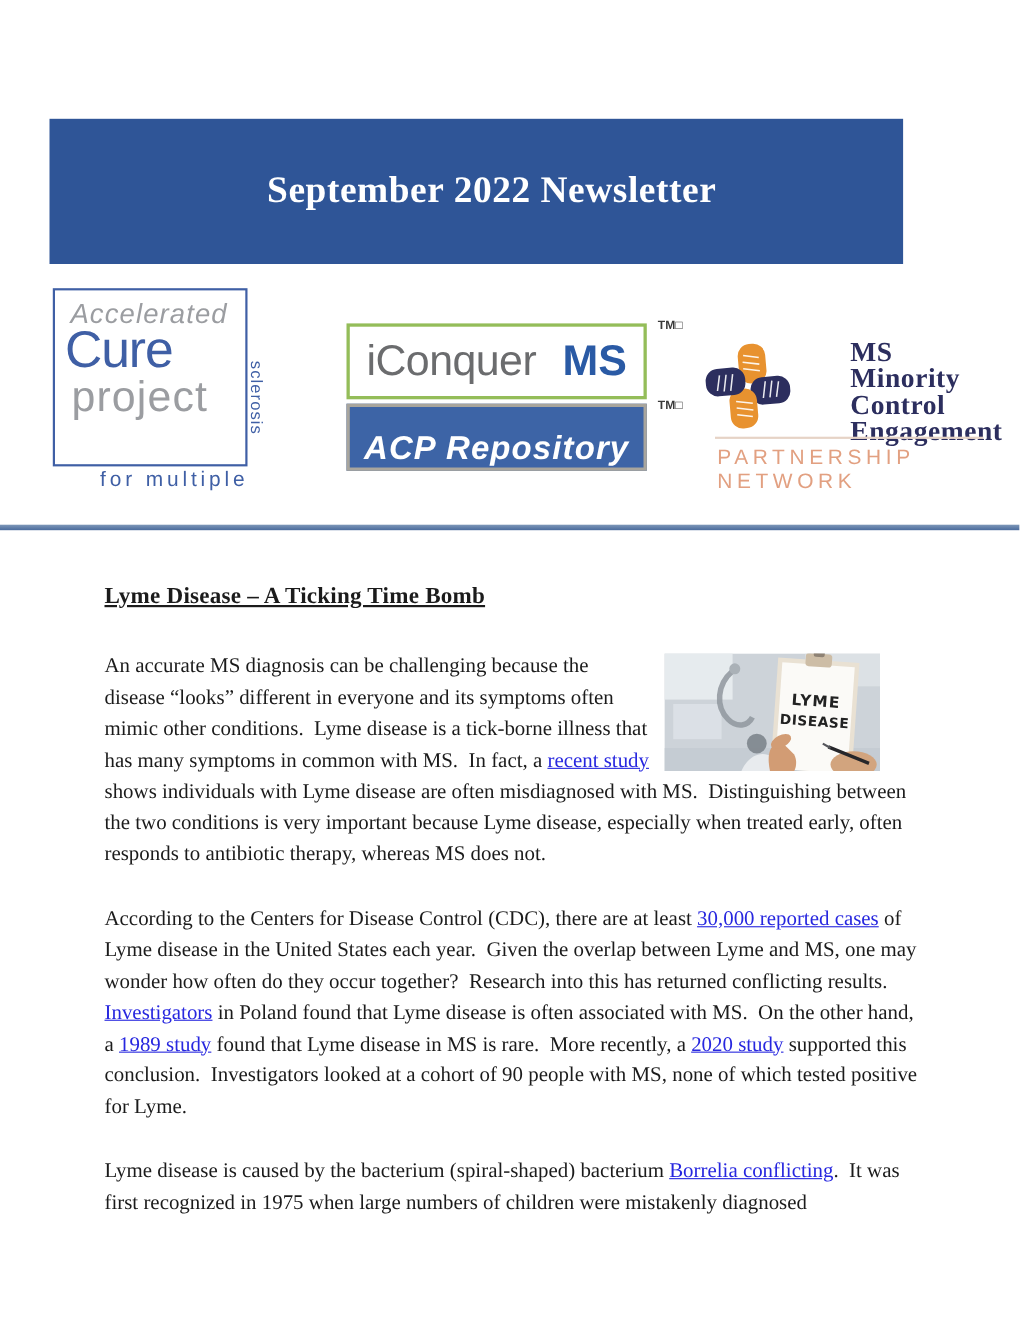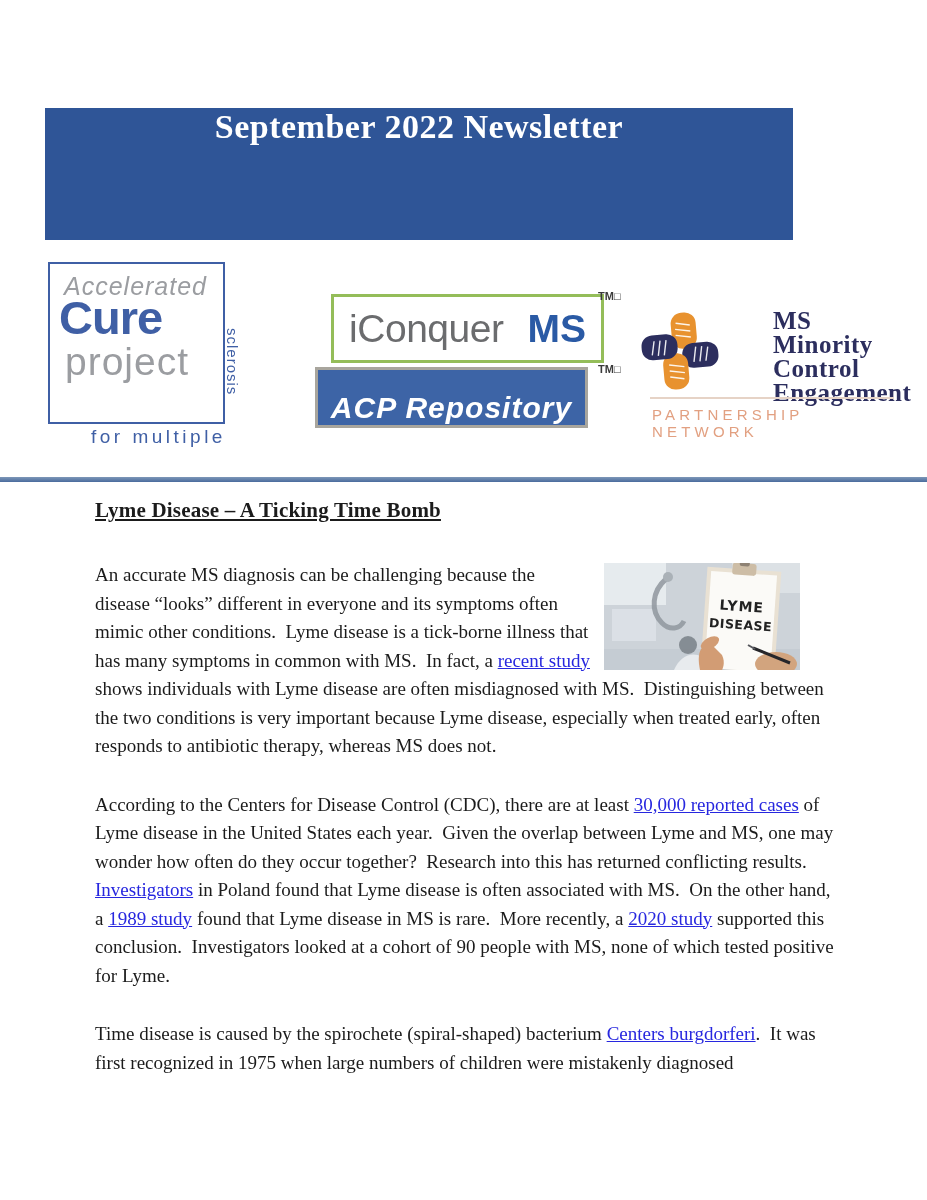--- a/index.html
+++ b/index.html
@@ -11,51 +11,51 @@
     font-family: "Liberation Serif", "DejaVu Serif", serif;
     overflow: hidden;
   }
 
   
   .banner {
     position: absolute;
     left: 45px; top: 108px;
     width: 748px; height: 132px;
     background: var(--banner-bg);
-    display: flex; align-items: flex-start; justify-content: center;
+    display: flex; align-items: center; justify-content: center; padding-left: 28px;
   }
   .banner h1 {
     margin: 0;
     color: #ffffff;
     font-size: 34px;
     font-weight: bold;
     letter-spacing: 0.5px;
   }
 
   
   .acp-logo { position: absolute; left: 48px; top: 262px; width: 210px; height: 195px;
               font-family: "Liberation Sans", sans-serif; }
   .acp-square { position: absolute; left: 0; top: 0; width: 173px; height: 158px;
                 border: 2px solid var(--acp-blue); background: #fff; }
   .acp-accelerated { position: absolute; left: 14px; top: 8px; font-size: 25px;
                      color: var(--acp-gray); letter-spacing: 1px; font-style: italic; }
-  .acp-cure { position: absolute; left: 9px; top: 26px; font-size: 47px; font-weight: bold;
+  .acp-cure { position: absolute; left: 9px; top: 26px; font-size: 47px; font-weight: normal;
               color: var(--acp-blue); letter-spacing: -1px; }
   .acp-project { position: absolute; left: 15px; top: 64px; font-size: 39px;
                  color: var(--acp-gray); letter-spacing: 1px; margin-top: 12px; }
   .acp-vertical { position: absolute; left: 176px; top: 66px; height: 134px;
                   writing-mode: vertical-rl; font-size: 15px; letter-spacing: 1px;
                   color: var(--acp-blue); }
   .acp-bottom { position: absolute; left: 24px; top: 164px; font-size: 19px;
                 letter-spacing: 3.5px; color: var(--acp-blue); margin-left: 19px; }
 
   
   .iconquer-group { position: absolute; left: 315px; top: 294px; width: 320px; height: 145px;
                     font-family: "Liberation Sans", sans-serif; }
-  .ic-box { position: absolute; left: 16px; top: 0; width: 267px; height: 63px;
+  .ic-box { position: absolute; left: 0; top: 0; width: 267px; height: 63px;
             border: 3px solid var(--iconquer-green); background: #fff;
             display: flex; align-items: center; justify-content: center; }
   .ic-gray { font-size: 39px; color: var(--iconquer-gray); letter-spacing: -0.5px; }
   .ic-blue { font-size: 39px; font-weight: bold; color: var(--iconquer-blue); margin-left: 24px; }
   .tm { position: absolute; font-size: 11px; font-weight: bold; color: #3a3a3a; }
   .tm1 { left: 283px; top: -4px; }
   .tm2 { left: 283px; top: 69px; }
   .repo-box { position: absolute; left: 0; top: 73px; width: 267px; height: 55px;
               background: var(--repo-bg); border: 3px solid var(--repo-border);
               display: flex; align-items: flex-end; justify-content: center;
@@ -65,29 +65,29 @@
   
   .minority-logo { position: absolute; left: 640px; top: 283px; width: 258px; height: 154px; background: #fff; }
   .pinwheel { position: absolute; left: 0; top: 26px; }
   .min-text { position: absolute; left: 86px; top: 26px;
               font-family: "Liberation Serif", serif; font-weight: bold;
               color: var(--minority-navy); font-size: 25px; line-height: 24px;
               letter-spacing: 0.5px; margin-left: 47px; }
   .min-divider { position: absolute; left: 10px; top: 114px; width: 244px; height: 2px;
                  background: #e6d3c6; }
   .min-sub { position: absolute; left: 12px; top: 123px;
-             font-family: "Liberation Sans", sans-serif; font-size: 15px;
+             font-family: "Liberation Sans", sans-serif; font-size: 19px;
              letter-spacing: 4.2px; color: var(--minority-salmon); }
 
   
   .page-divider { position: absolute; left: 0; top: 477px; width: 927px; height: 5px;
                   background: linear-gradient(#7d97b8, var(--divider-blue)); }
 
   
-  .article { position: absolute; left: 95px; top: 498px; width: 743px; color: var(--text-color); }
+  .article { position: absolute; left: 95px; top: 529px; width: 743px; color: var(--text-color); }
   .heading { font-size: 21px; font-weight: bold; text-decoration: underline;
              margin: 0 0 38px 0; letter-spacing: 0.2px; }
   .para { font-size: 19px; line-height: 28.5px; margin: 0 0 30px 0; text-align: left; }
   .doc-link { color: var(--link-blue); text-decoration: underline; cursor: pointer; }
 
   .lyme-figure { float: right; width: 196px; height: 107px; margin: 2px 38px 4px 14px; }
   .lyme-figure svg { display: block; }
 </style>
 </head>
 <body>
@@ -187,16 +187,16 @@
             <ellipse cx="172" cy="101" rx="21" ry="12" fill="#d2a47e"></ellipse>
             <path d="M149 85 L 186 100" stroke="#26262a" stroke-width="3"></path>
             <path d="M144 82 L 151 86" stroke="#55565c" stroke-width="2"></path>
           </g>
         </svg>
       </span><span><span>An accurate MS diagnosis can be challenging because the disease “looks” different in everyone and its symptoms often mimic other conditions.&nbsp; Lyme disease is a tick-borne illness that has many symptoms in common with MS.&nbsp; In fact, a </span><a href="#" class="doc-link">recent study</a><span> shows individuals with Lyme disease are often misdiagnosed with MS.&nbsp; Distinguishing between the two conditions is very important because Lyme disease, especially when treated early, often responds to antibiotic therapy, whereas MS does not.</span></span>
     </p>
 
     <p class="para"><span>According to the Centers for Disease Control (CDC), there are at least </span><a href="#" class="doc-link">30,000 reported cases</a><span> of Lyme disease in the United States each year.&nbsp; Given the overlap between Lyme and MS, one may wonder how often do they occur together?&nbsp; Research into this has returned conflicting results.&nbsp; </span><a href="#" class="doc-link">Investigators</a><span> in Poland found that Lyme disease is often associated with MS.&nbsp; On the other hand, a </span><a href="#" class="doc-link">1989 study</a><span> found that Lyme disease in MS is rare.&nbsp; More recently, a </span><a href="#" class="doc-link">2020 study</a><span> supported this conclusion.&nbsp; Investigators looked at a cohort of 90 people with MS, none of which tested positive for Lyme.</span></p>
 
-    <p class="para"><span>Time disease is caused by the spirochete (spiral-shaped) bacterium </span><a href="#" class="doc-link">Centers burgdorferi</a><span>.&nbsp; It was first recognized in 1975 when large numbers of children were mistakenly diagnosed</span></p>
+    <p class="para"><span>Lyme disease is caused by the bacterium (spiral-shaped) bacterium </span><a href="#" class="doc-link">Borrelia conflicting</a><span>.&nbsp; It was first recognized in 1975 when large numbers of children were mistakenly diagnosed</span></p>
   </div>
 
 </div>
 
 </body></html>

